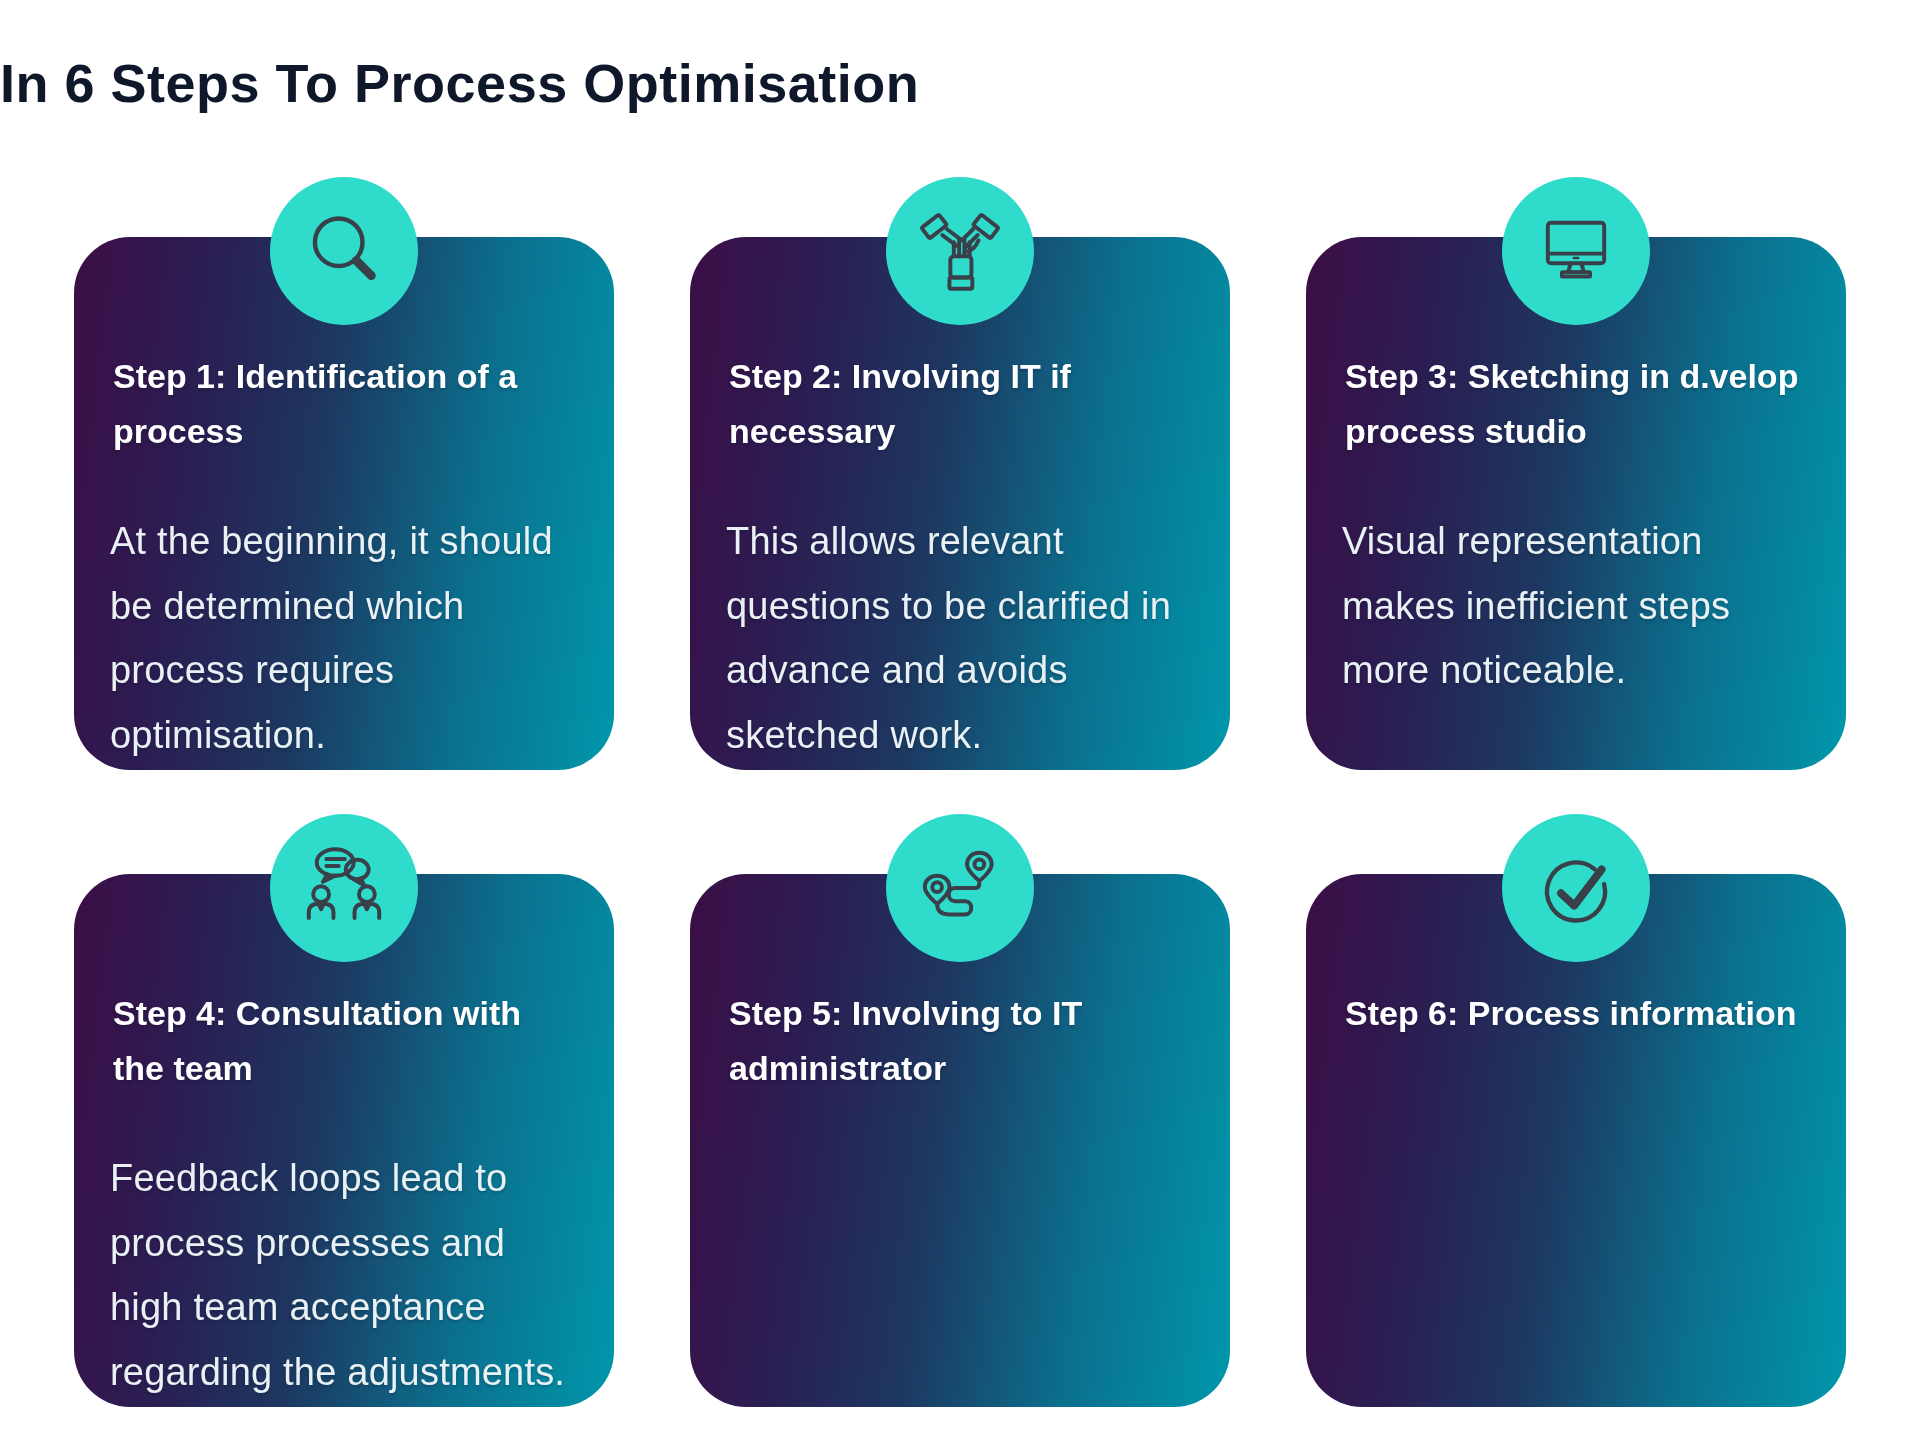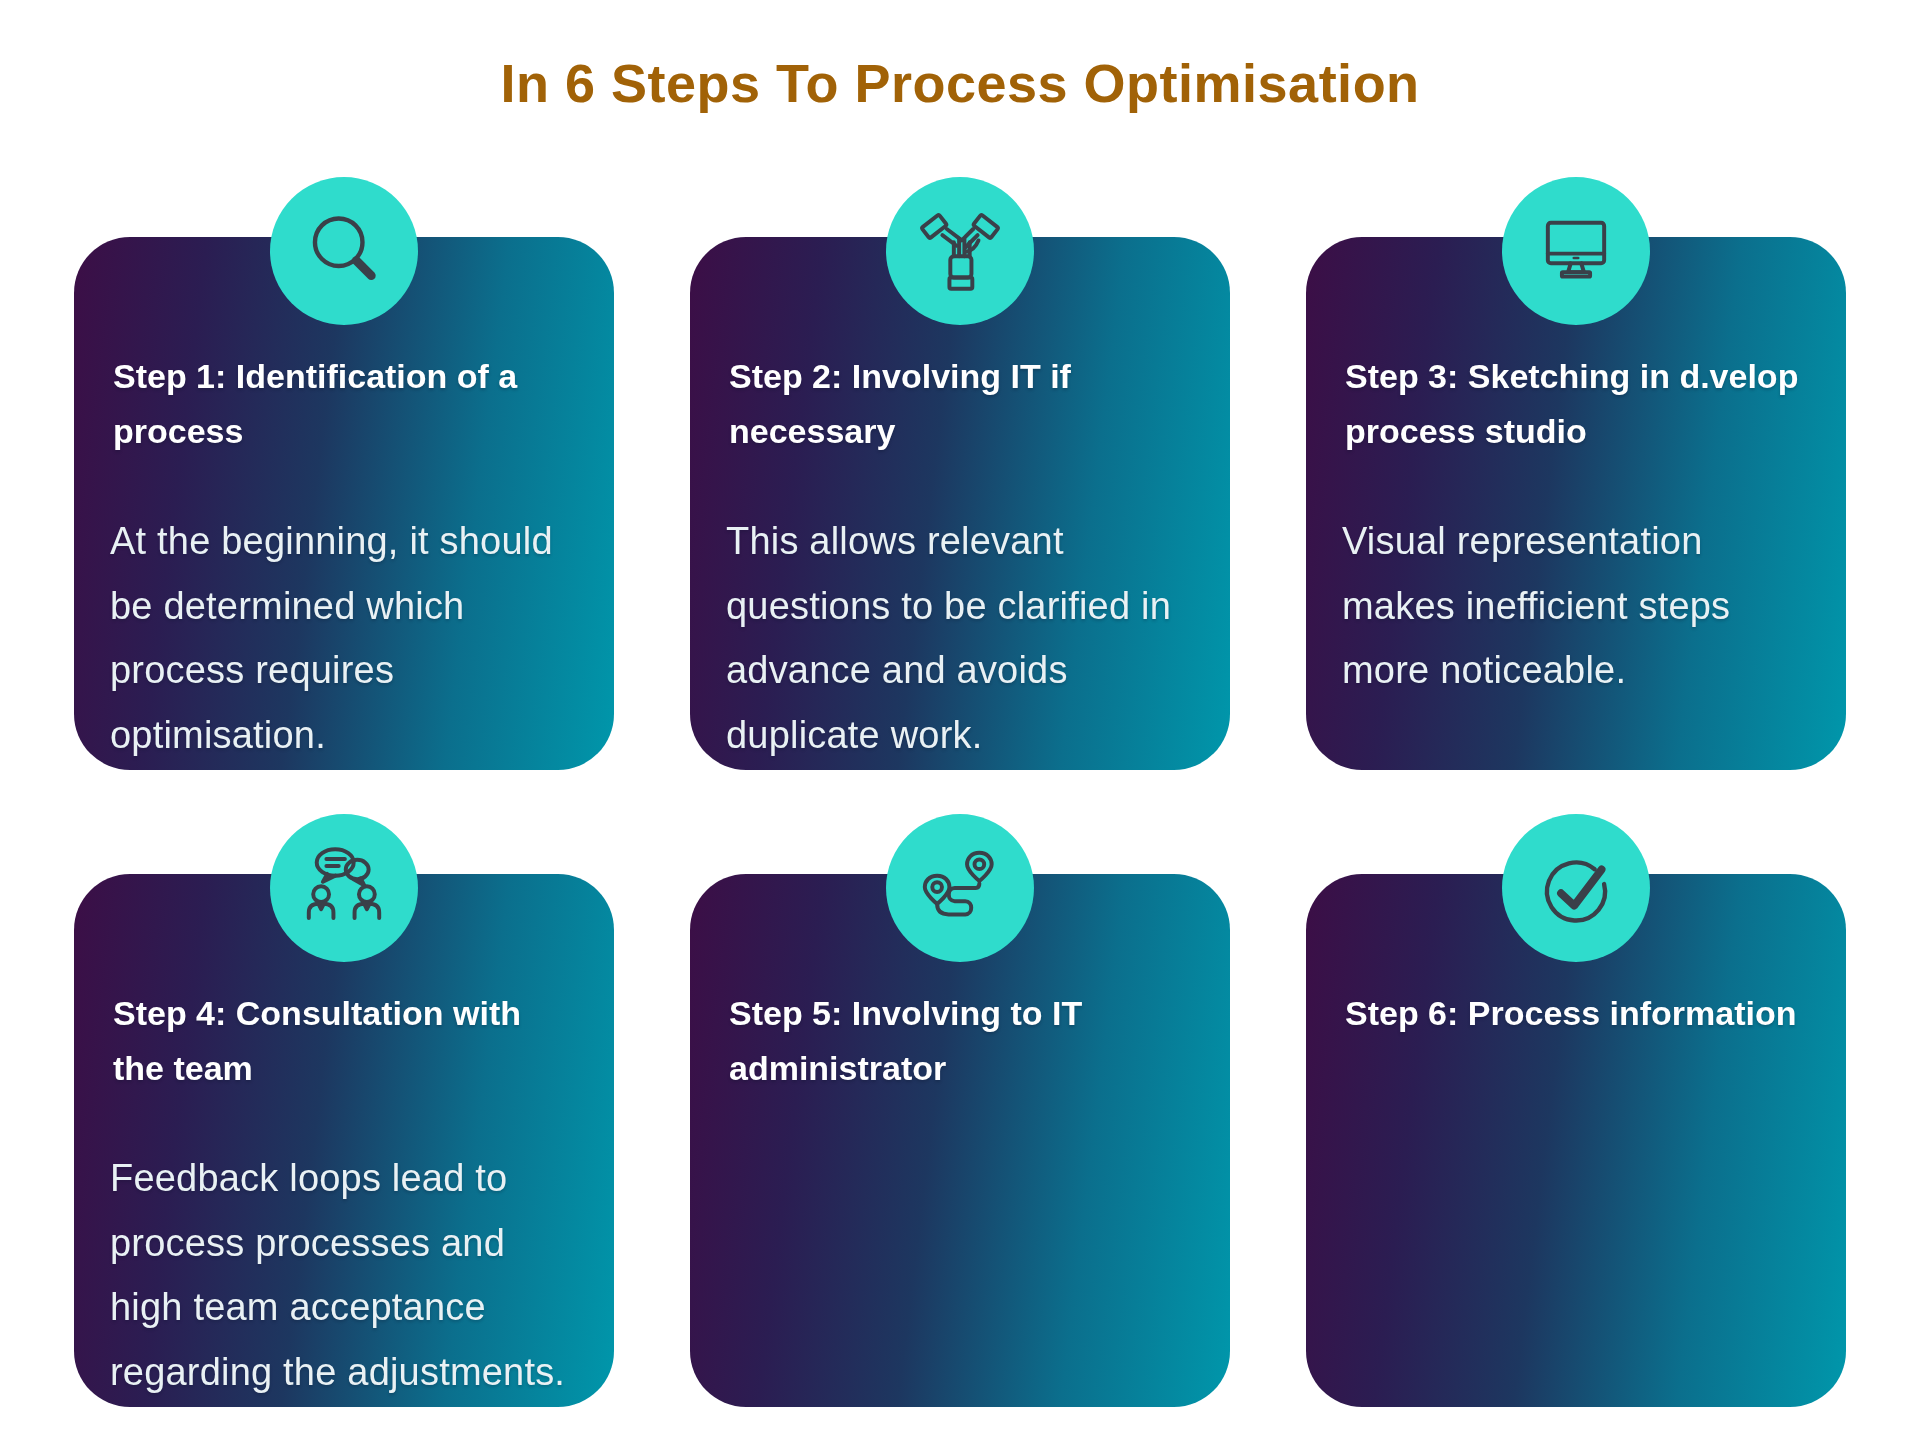--- a/index.html
+++ b/index.html
@@ -4,24 +4,23 @@
 <style>
   html,body{margin:0;padding:0;}
   body{
     width:1920px;height:1440px;
     background:#ffffff;
     font-family:"Liberation Sans","DejaVu Sans",sans-serif;
     overflow:hidden;
   }
   .page-title{
     margin:52px 0 0 0;
-    text-align:center;
     font-size:54px;
     font-weight:700;
-    color:#a16207;
+    color:#0f172a;
     letter-spacing:.5px;
   }
   .cards-grid{
     margin-top:123px;
     display:grid;
     grid-template-columns:repeat(3,540px);
     gap:104px 76px;
     justify-content:center;
   }
   .step-card{
@@ -103,21 +102,21 @@
         <line x1="55" y1="36" x2="55" y2="56"></line>
         <line x1="61" y1="40" x2="61" y2="56"></line>
         <path d="M30,32 L46,44"></path>
         <path d="M35,25 L51,37"></path>
         <path d="M70,32 L56,46"></path>
         <path d="M65,25 L52,38"></path>
         <path d="M71,38 Q66,50 56,51"></path>
       </svg>
     </div>
     <h2 class="card-title">Step 2: Involving IT if necessary</h2>
-    <p class="card-body">This allows relevant questions to be clarified in advance and avoids duplicate work.</p>
+    <p class="card-body">This allows relevant questions to be clarified in advance and avoids sketched work.</p>
   </section>
 
   <section class="step-card">
     <div class="icon-circle">
       <svg viewBox="0 0 100 100">
         <rect x="18" y="18" width="64" height="46" rx="3.5"></rect>
         <line x1="18" y1="53" x2="82" y2="53"></line>
         <rect x="46" y="56.5" width="8" height="3" rx="1.5" fill="#3a4049" stroke="none"></rect>
         <path d="M44,64 L41,74 L59,74 L56,64"></path>
         <rect x="34" y="74" width="32" height="5" rx="1"></rect>

